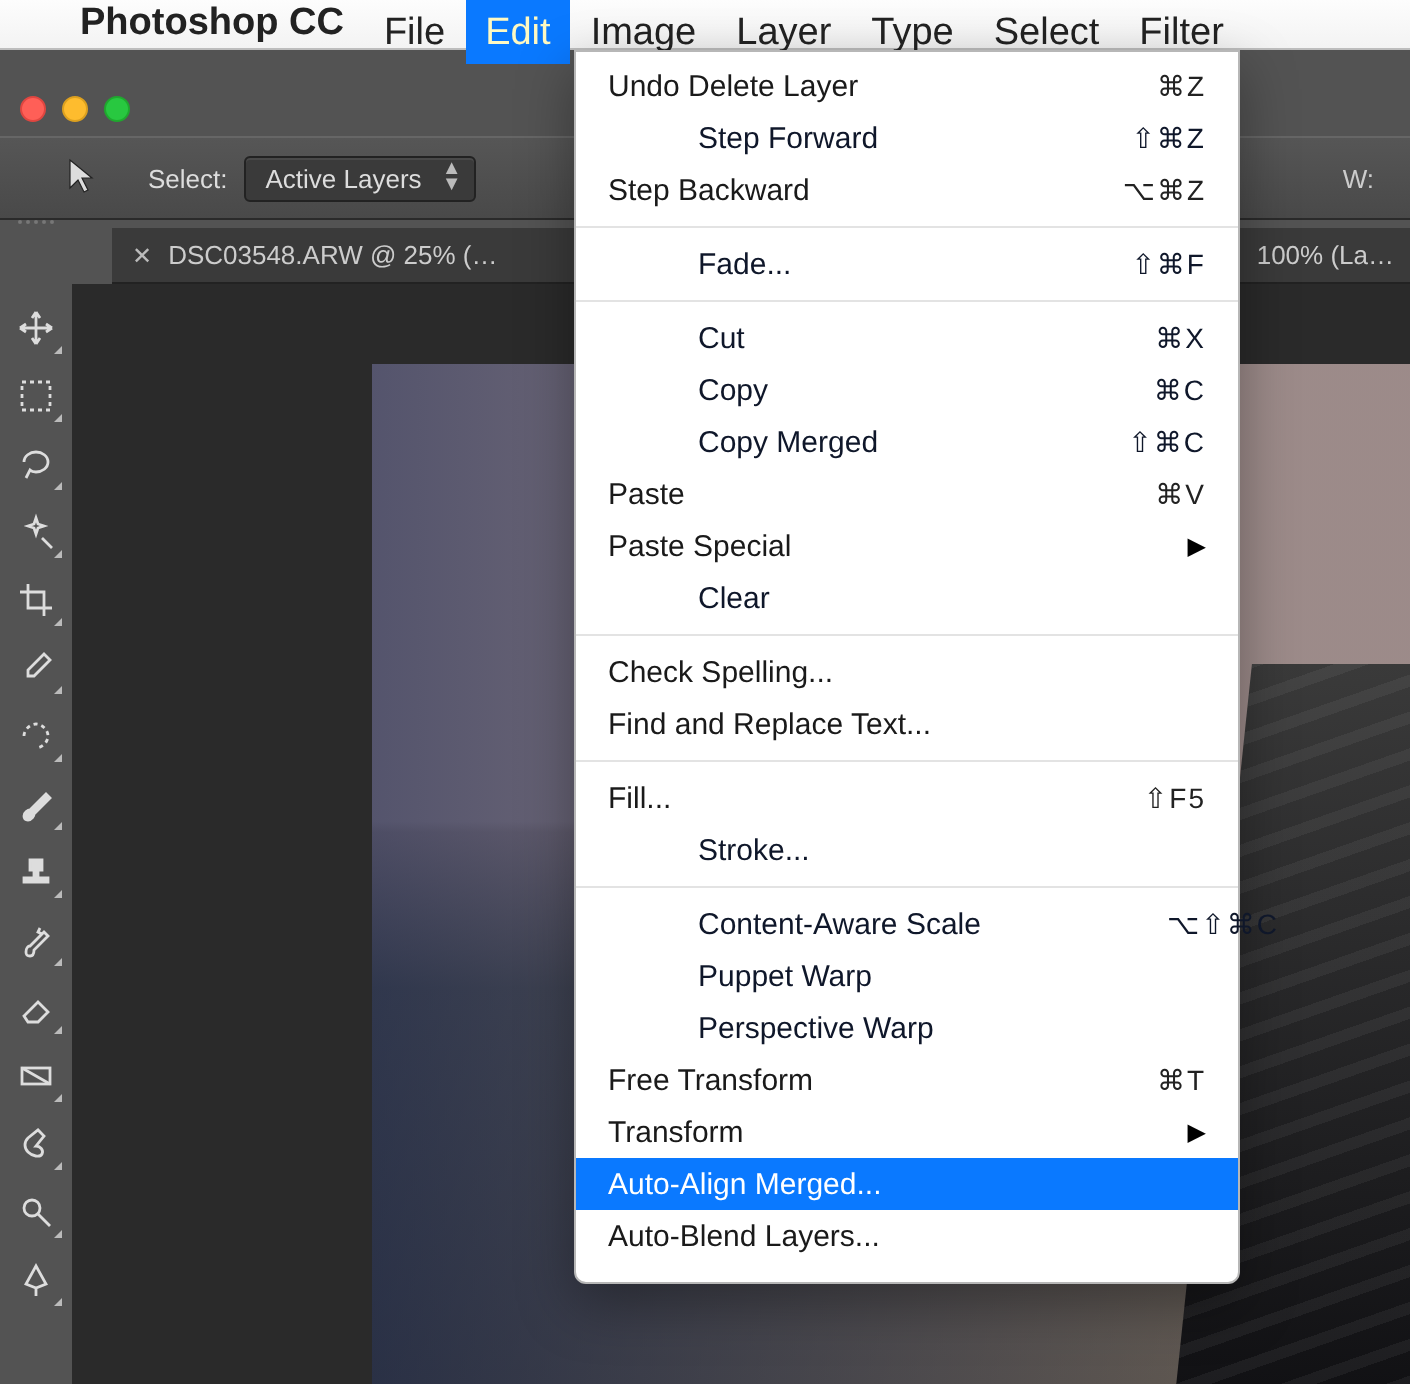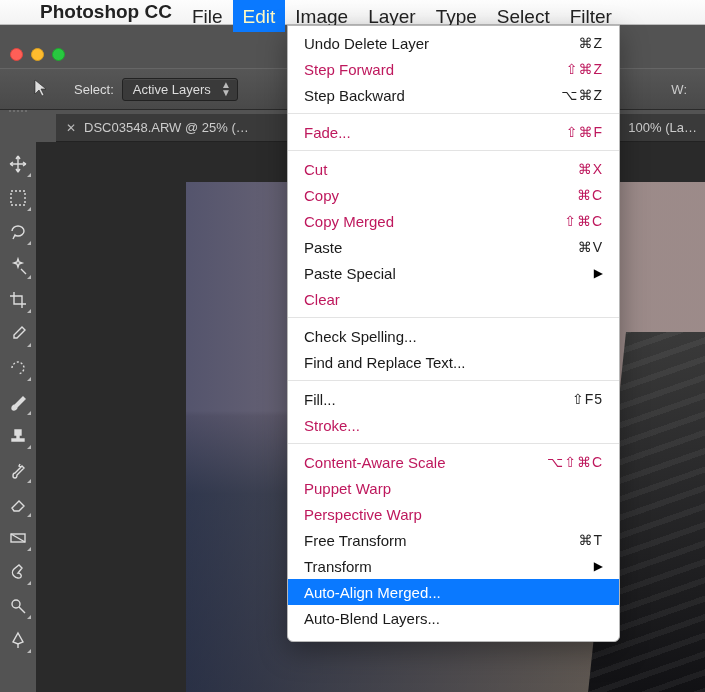--- a/index.html
+++ b/index.html
@@ -43,21 +43,21 @@
     linear-gradient(to right, rgba(40,40,60,0.55), rgba(190,140,80,0.35) 80%),
     linear-gradient(to bottom, #8a8aa8 0%, #8a8aa8 44%, #7a7a96 45%, #3a4a62 60%, #2b3a50 100%);
 }
 .bldg { position:absolute; right:-20px; top:150px; width:120px; height:380px; background:linear-gradient(#3a3a3a,#0f0f12); transform:skewX(-6deg); }
 .bstripe { position:absolute; right:-20px; top:150px; width:120px; height:380px; background:repeating-linear-gradient(-20deg, rgba(255,255,255,0.05) 0 6px, transparent 6px 18px); transform:skewX(-6deg);}
 
 .menu { position:absolute; top:25px; left:287px; width:333px; background:#fff; border:1px solid #b7b7b7; border-radius:0 0 6px 6px; box-shadow:0 10px 28px rgba(0,0,0,0.35); padding:4px 0 10px; font-size:15px; color:#1a1a1a; }
 .mi { display:flex; align-items:center; height:26px; padding:0 16px; white-space:nowrap;gap:48px; }
 .mi .lab { flex:1; }
 .mi .sc { color:#222; font-size:14px; letter-spacing:1px; }
-.mi.dis .lab, .mi.dis .sc { color:#be185d; }
+.mi.dis .lab, .mi.dis .sc { color:#0f172a;margin-left:45px; }
 .mi.hi { background:#0a79ff; color:#fff; }
 .mi.hi .lab { color:#fff; }
 .mi .sub { font-size:12px; color:#000; }
 .sep { height:1px; background:#e3e3e3; margin:5px 0; }
 </style>
 </head>
 <body>
 
 <div class="menubar">
   <div class="apple"></div>

